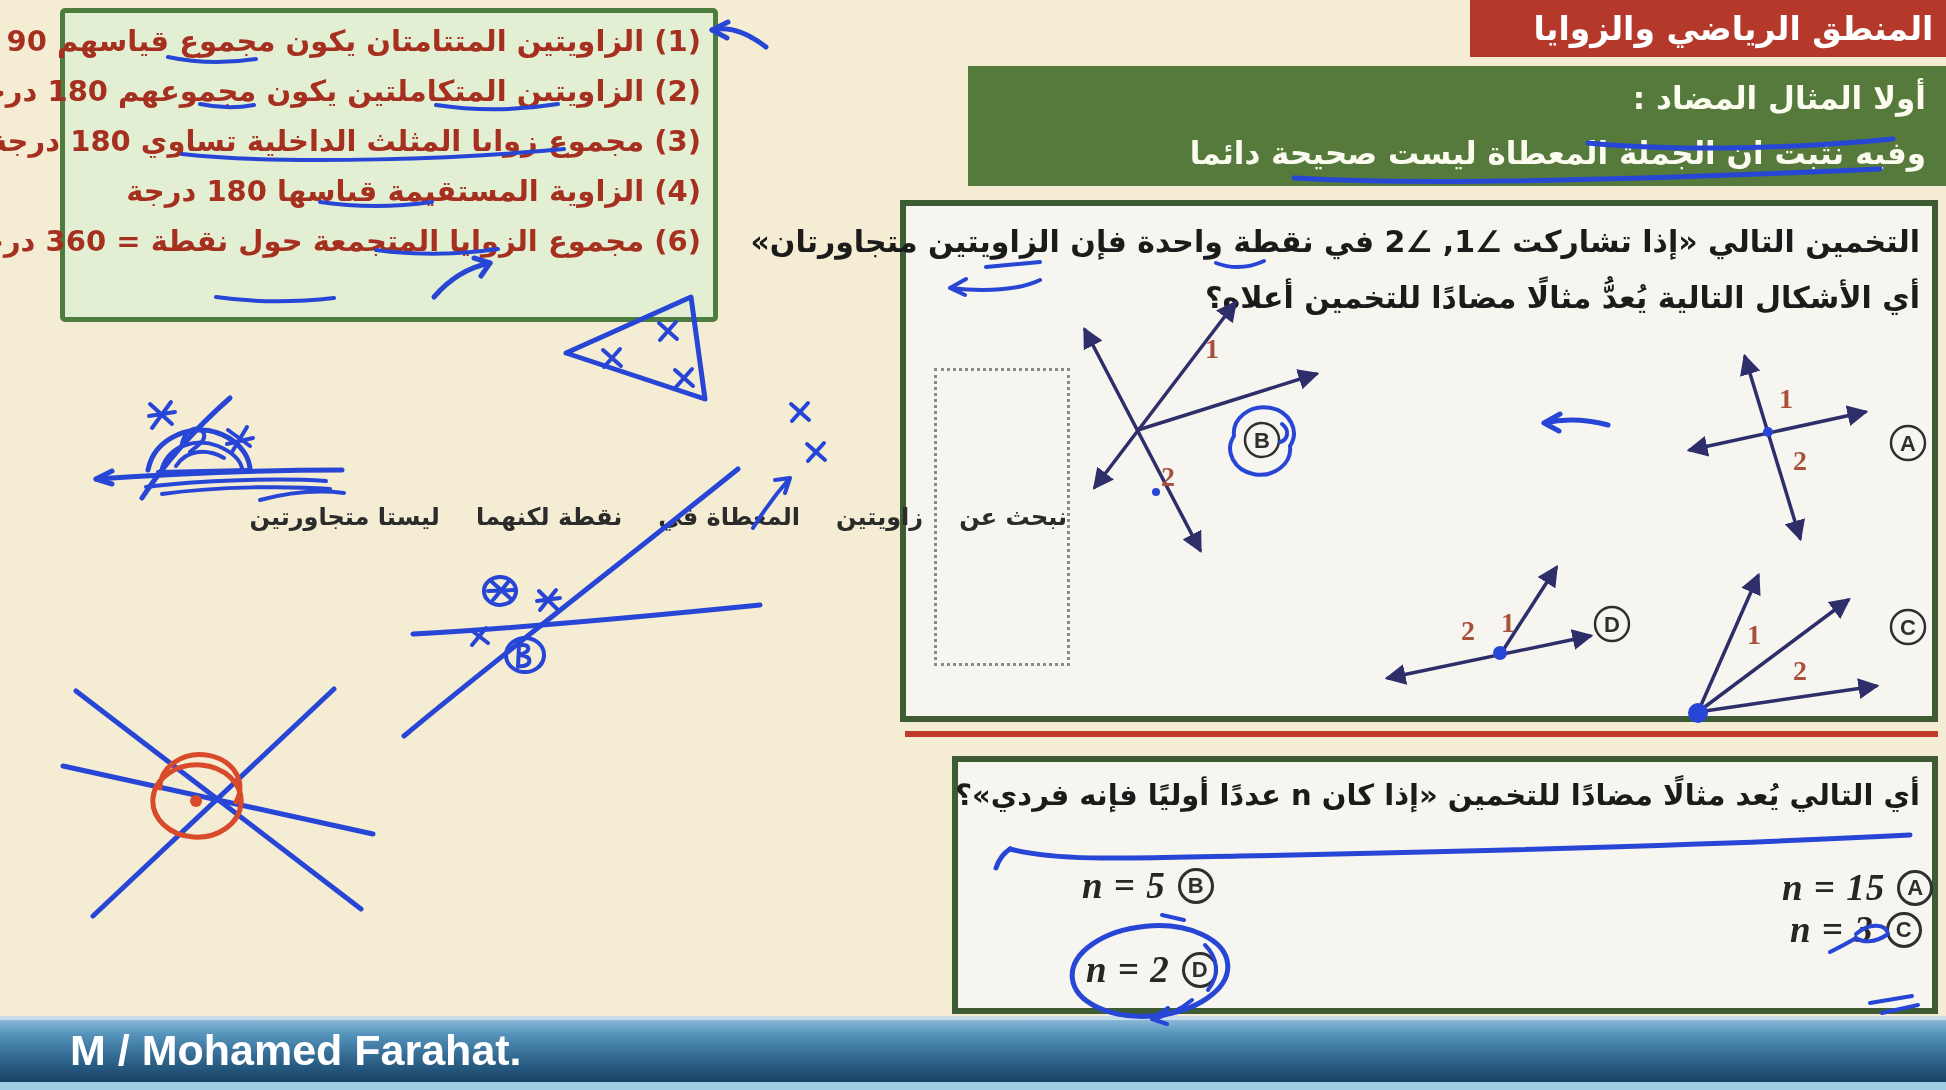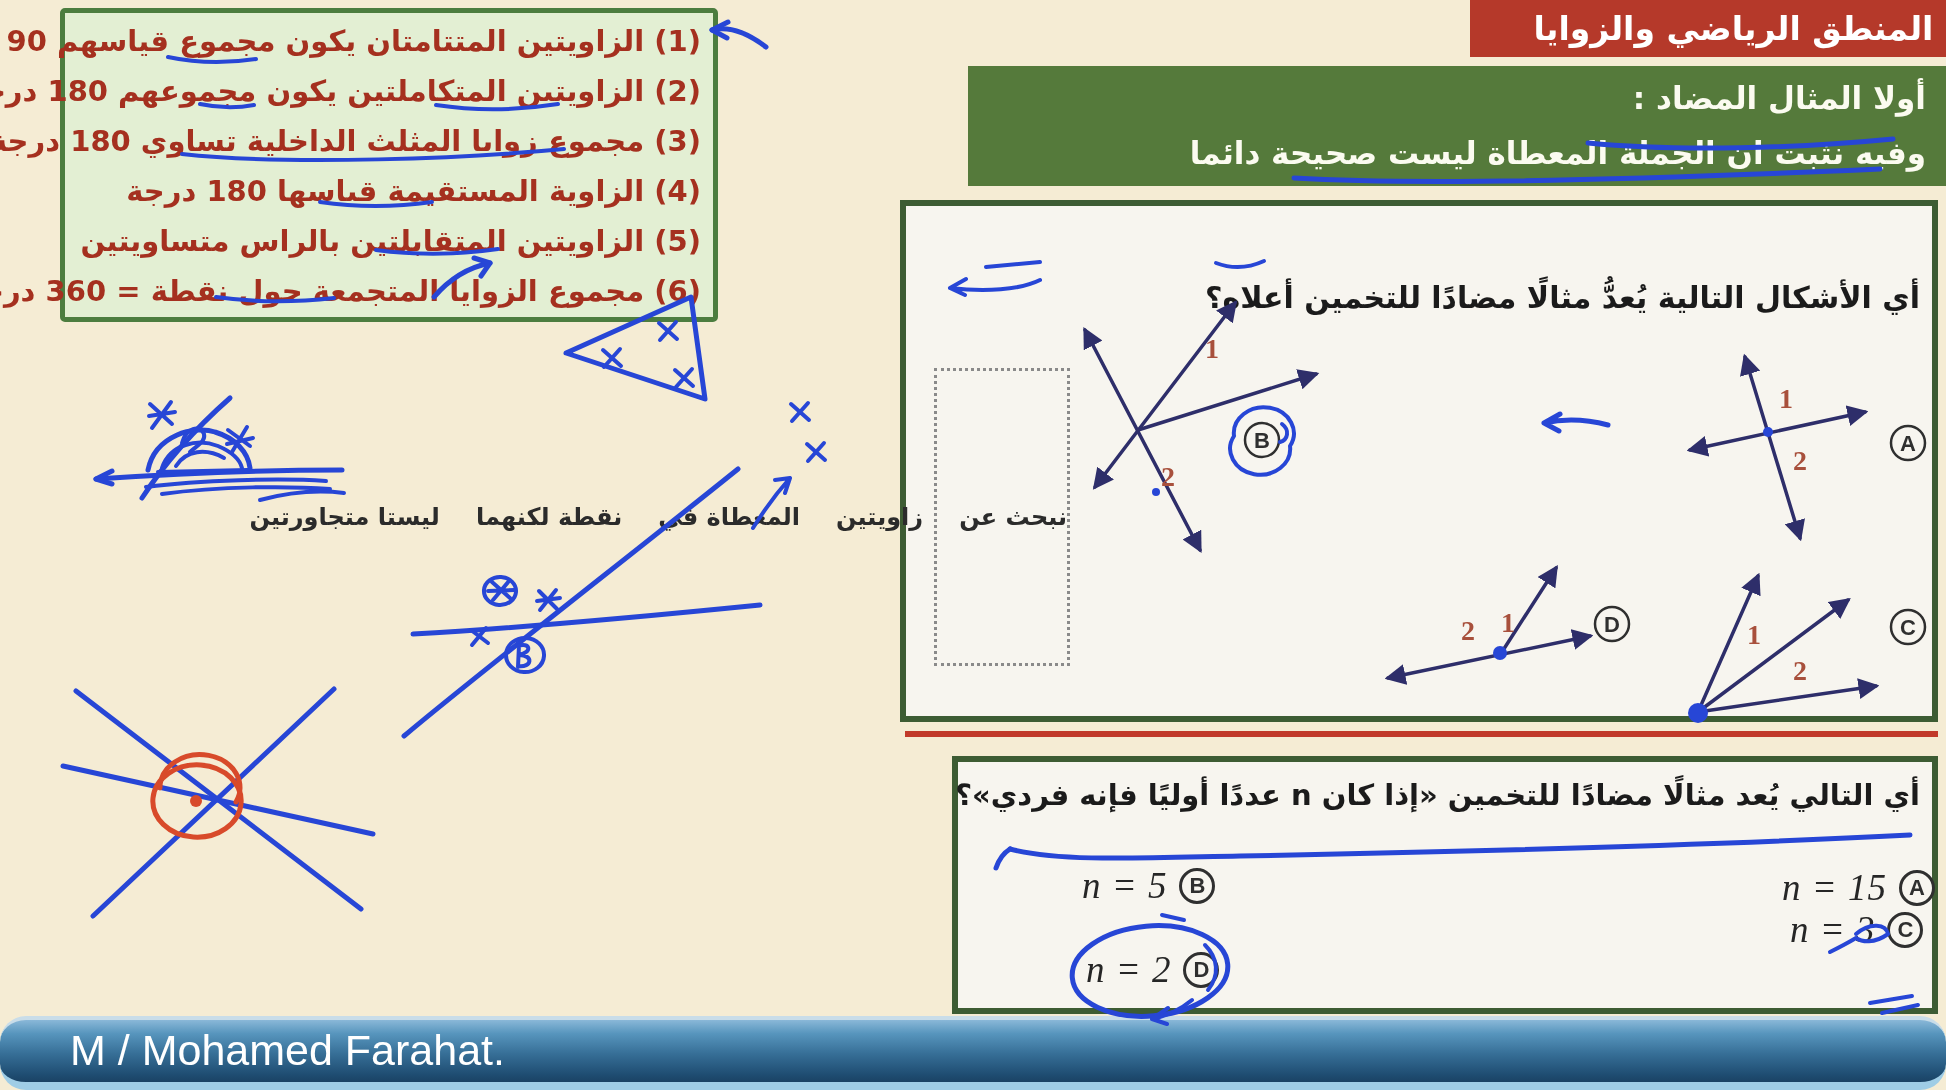--- a/index.html
+++ b/index.html
@@ -31,38 +31,38 @@
   #q2l1{top:16px;font-size:29px;}
 
   
   .hint{position:absolute;left:934px;top:368px;width:130px;height:292px;border:3px dotted #8a8a8a;
         display:flex;justify-content:space-around;align-items:center;
         direction:rtl;font-weight:bold;font-size:24px;color:#2b2b2b;text-align:center;
         white-space:nowrap;z-index:2;background:transparent;gap:36px;}
 
   
   .opt{position:absolute;display:flex;align-items:center;gap:12px;z-index:2;}
-  .nval{font-family:"Liberation Serif","DejaVu Serif",serif;font-style:italic;font-weight:normal;
+  .nval{font-family:"Liberation Serif","DejaVu Serif",serif;font-style:italic;font-weight:bold;
         font-size:37px;color:#262626;letter-spacing:1px;}
   .letter{width:36px;height:36px;border:3px solid #2f2f2f;border-radius:50%;display:flex;
         align-items:center;justify-content:center;font-size:22px;font-weight:bold;color:#2f2f2f;
         font-family:"Liberation Sans",sans-serif;font-style:normal;box-sizing:border-box;}
   #optA{left:1782px;top:866px;}
   #optB{left:1082px;top:864px;}
   #optC{left:1790px;top:908px;}
   #optD{left:1086px;top:948px;}
 
   
   .separator{position:absolute;left:905px;top:731px;width:1033px;height:6px;background:#c13a2a;z-index:2;}
 
   
   .footer{position:absolute;left:0;top:1016px;width:1946px;height:74px;box-sizing:border-box;
         background:linear-gradient(180deg,#8ab8d8 0%,#5795bd 22%,#366e96 55%,#1f4d72 88%,#1a4264 100%);
         border-top:4px solid #c9dde9;border-bottom:8px solid #9fcde6;color:#ffffff;
-        font-weight:normal;font-size:43px;font-family:"Liberation Sans","DejaVu Sans",sans-serif;z-index:3;border-radius:26px;}
+        font-weight:bold;font-size:43px;font-family:"Liberation Sans","DejaVu Sans",sans-serif;z-index:3;}
   .footer-left{position:absolute;left:70px;top:6px;}
   .footer-right{position:absolute;right:16px;top:6px;}
 
   
   #overlay{position:absolute;left:0;top:0;z-index:4;pointer-events:none;}
   .ink{stroke:#2e2e6a;stroke-width:3.5;fill:none;stroke-linecap:round;}
   .inkdot{fill:#2746d6;stroke:none;}
   .figdigit{font-family:"Liberation Serif","DejaVu Serif",serif;font-weight:bold;font-size:28px;
         fill:#a8503c;text-anchor:middle;}
   .figletter{font-family:"Liberation Sans",sans-serif;font-weight:bold;font-size:22px;
@@ -84,25 +84,25 @@
   <div class="banner-sub">
     <div>أولا المثال المضاد :</div>
     <div>وفيه نثبت ان الجملة المعطاة ليست صحيحة دائما</div>
   </div>
 
   <div class="rules">
     <div>(1) الزاويتين المتتامتان يكون مجموع قياسهم 90 درجة</div>
     <div>(2) الزاويتين المتكاملتين يكون مجموعهم 180 درجة</div>
     <div>(3) مجموع زوايا المثلث الداخلية تساوي 180 درجة</div>
     <div>(4) الزاوية المستقيمة قياسها 180 درجة</div>
-    <div>(5) الزاويتين المتقابلتين بالراس متساويتين</div>
     <div>(6) مجموع الزوايا المتجمعة حول نقطة = 360 درجة</div>
   </div>
 
   <div class="qbox" id="qbox1">
+    <div class="qline" id="q1l1">التخمين التالي «إذا تشاركت ∠1, ∠2 في نقطة واحدة فإن الزاويتين متجاورتان»</div>
     <div class="qline" id="q1l2">أي الأشكال التالية يُعدُّ مثالًا مضادًا للتخمين أعلاه؟</div>
   </div>
 
   <div class="hint">
     <div>نبحث عن</div>
     <div>زاويتين</div>
     <div>المعطاة في</div>
     <div>نقطة لكنهما</div>
     <div>ليستا متجاورتين</div>
   </div>

